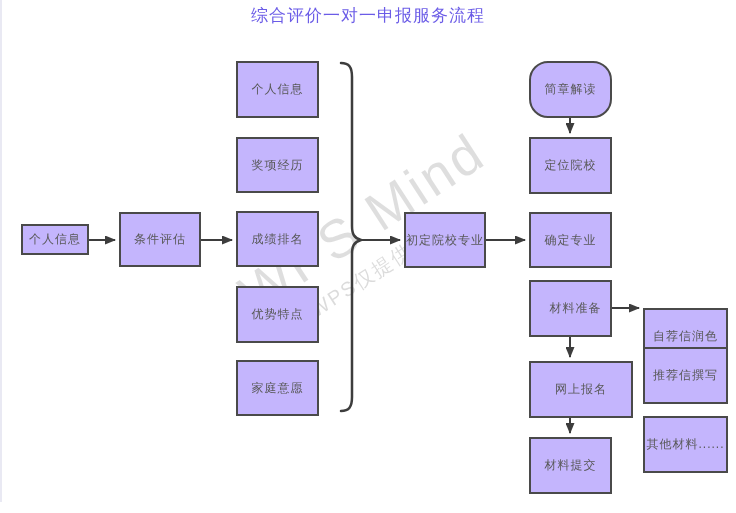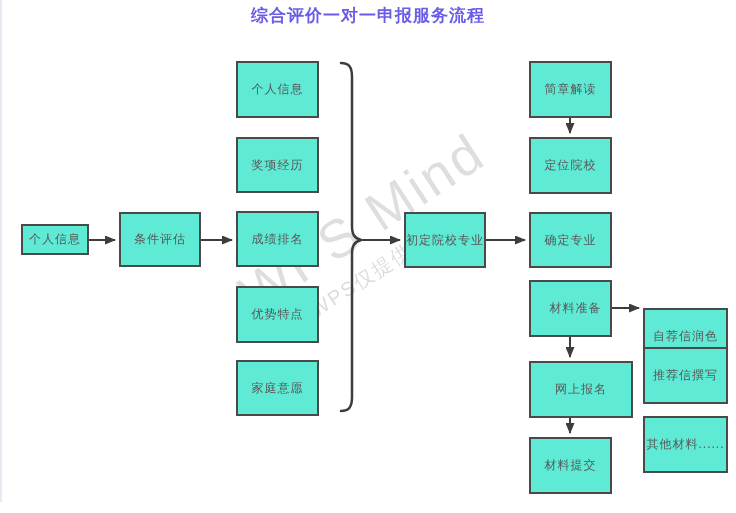--- a/index.html
+++ b/index.html
@@ -3,25 +3,25 @@
 <meta charset="utf-8">
 <style>
   html,body{margin:0;padding:0;background:#fff;}
   .canvas{
     position:relative;width:736px;height:513px;background:#ffffff;
     font-family:"Liberation Sans","DejaVu Sans",sans-serif;overflow:hidden;
   }
   .left-edge{position:absolute;left:0;top:0;width:2px;height:502px;background:#e9e9f3;}
   .title{
     position:absolute;left:0;top:4px;width:736px;margin:0;
-    text-align:center;font-size:17px;font-weight:bold;color:var(--title-color,#6b5ce7);
+    text-align:center;font-size:17px;font-weight:normal;color:var(--title-color,#6b5ce7);
     letter-spacing:1px;
   }
   .node{
-    position:absolute;box-sizing:border-box;background:#5eead4;
+    position:absolute;box-sizing:border-box;background:#c4b5fd;
     border:2px solid #4a4a4a;color:#595959;font-size:12px;
     display:flex;align-items:center;justify-content:center;
     letter-spacing:1px;z-index:3;
   }
   .connectors{position:absolute;left:0;top:0;z-index:2;}
   .watermark{
     position:absolute;left:130px;top:150px;width:480px;height:170px;
     transform:rotate(-33deg);transform-origin:center center;
     display:flex;flex-direction:column;align-items:center;justify-content:center;
     pointer-events:none;z-index:1;user-select:none;
@@ -64,21 +64,21 @@
   <div class="node" style="left:119px;top:212px;width:82px;height:55px;">条件评估</div>
 
   <div class="node" style="left:236px;top:61px;width:83px;height:57px;">个人信息</div>
   <div class="node" style="left:236px;top:137px;width:83px;height:56px;">奖项经历</div>
   <div class="node" style="left:236px;top:211px;width:83px;height:56px;">成绩排名</div>
   <div class="node" style="left:236px;top:286px;width:83px;height:57px;">优势特点</div>
   <div class="node" style="left:236px;top:360px;width:83px;height:56px;">家庭意愿</div>
 
   <div class="node" style="left:404px;top:212px;width:82px;height:56px;">初定院校专业</div>
 
-  <div class="node" style="left:529px;top:61px;width:83px;height:57px;">简章解读</div>
+  <div class="node" style="left:529px;top:61px;width:83px;height:57px;border-radius:19px;">简章解读</div>
   <div class="node" style="left:529px;top:137px;width:83px;height:57px;">定位院校</div>
   <div class="node" style="left:529px;top:212px;width:83px;height:56px;">确定专业</div>
   <div class="node" style="left:529px;top:280px;width:83px;height:57px;padding-left:10px;">材料准备</div>
   <div class="node" style="left:529px;top:361px;width:104px;height:57px;font-family:Liberation Serif, serif;">网上报名</div>
   <div class="node" style="left:529px;top:437px;width:83px;height:57px;">材料提交</div>
 
   <div class="node" style="left:643px;top:280px;width:85px;height:57px;margin-top:28px;">自荐信润色</div>
   <div class="node" style="left:643px;top:347px;width:85px;height:57px;">推荐信撰写</div>
   <div class="node" style="left:643px;top:416px;width:85px;height:57px;">其他材料......</div>
 

